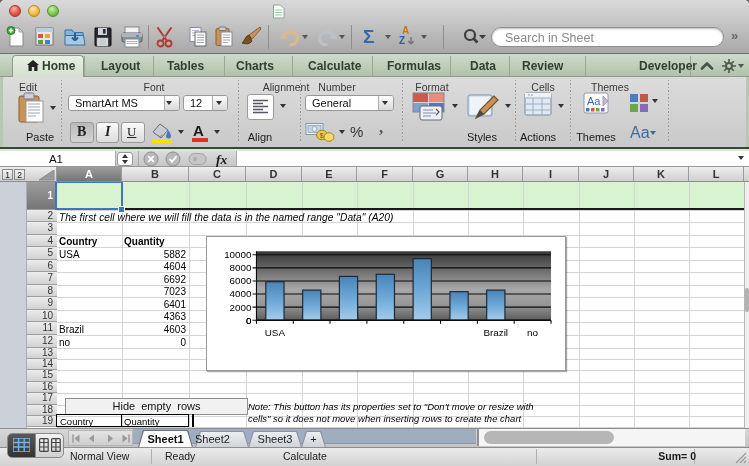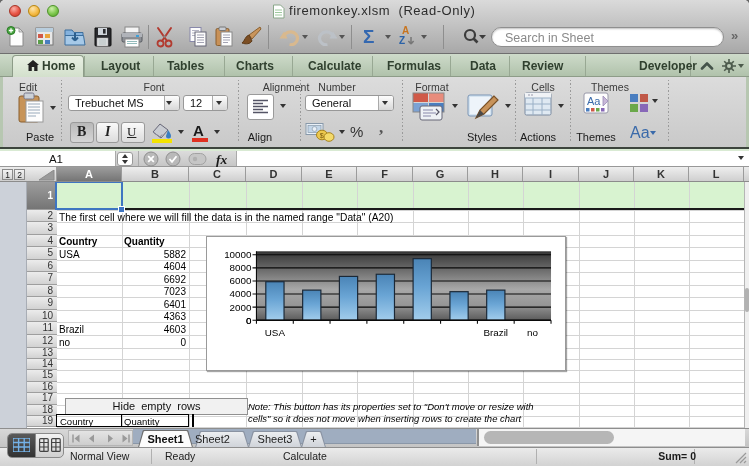--- a/index.html
+++ b/index.html
@@ -23,21 +23,20 @@
 </style></head><body>
 <div id="app">
 <div class="abs" style="left:0;top:0;width:749px;height:54px;background:linear-gradient(#dadada,#a8a8a8);border-bottom:1px solid #6f6f6f;"></div>
 <div class="tl" style="left:9px;background:radial-gradient(circle at 38% 28%,#f9b0a8,#e85546 55%,#c03728);border:1px solid #a63325;"></div>
 <div class="tl" style="left:28px;background:radial-gradient(circle at 38% 28%,#fce4ae,#f5bb46 55%,#d6951f);border:1px solid #b8860f;"></div>
 <div class="tl" style="left:47px;background:radial-gradient(circle at 38% 28%,#cdefa9,#7dc74e 55%,#4f9c26);border:1px solid #4d9229;"></div>
 <svg class="abs" style="left:272px;top:4px;" width="13" height="15" viewBox="0 0 13 15">
 <path d="M1.5 1h7l3.5 3.5V14h-10.5z" fill="#fff" stroke="#8aa88a" stroke-width="1"></path>
 <path d="M3 6h7M3 8.5h7M3 11h7" stroke="#9ec89e" stroke-width="1"></path>
     </svg>
-<div class="abs" style="left:289px;top:3px;width:240px;font-size:13px;letter-spacing:.55px;color:#2d2d2d;">firemonkey.xlsm&nbsp; (Read-Only)</div>
 <svg class="abs" style="left:6px;top:26px;" width="20" height="22" viewBox="0 0 20 22">
       <path d="M4 2h9l4 4v14H4z" fill="#fdfdfd" stroke="#888"></path>
       <path d="M13 2l4 4h-4z" fill="#ddd" stroke="#888" stroke-width=".7"></path>
       <circle cx="5" cy="4.5" r="4" fill="#47a33f" stroke="#2c7c28"></circle>
       <path d="M5 2.3v4.4M2.8 4.5h4.4" stroke="#fff" stroke-width="1.3"></path>
     </svg>
 <svg class="abs" style="left:35px;top:27px;" width="20" height="20" viewBox="0 0 20 20">
       <rect x="1" y="1" width="17" height="17" fill="#e8e8e8" stroke="#777"></rect>
       <rect x="1" y="1" width="17" height="4" fill="#b9cede"></rect>
       <rect x="3" y="7" width="5" height="4" fill="#d05848"></rect>
@@ -169,21 +168,21 @@
 <div class="glabel" style="left:565px;width:90px;">Themes</div>
 <svg class="abs" style="left:16px;top:92px;" width="30" height="32" viewBox="0 0 30 32">
       <rect x="3" y="4" width="20" height="26" rx="2" fill="#c79459" stroke="#8a5f2e"></rect>
       <rect x="8" y="1" width="10" height="6" rx="1.5" fill="#ccd1d7" stroke="#778"></rect>
       <rect x="10" y="9" width="17" height="21" fill="#fdfdfd" stroke="#999"></rect>
       <path d="M12 12h12M12 15h12M12 18h12M12 21h12M12 24h8" stroke="#9ab" stroke-width="1"></path>
     </svg>
 <div class="dar" style="left:50px;top:106px;"></div>
 <div class="blabel" style="left:10px;top:131px;width:60px;">Paste</div>
 <div class="combo" style="left:68px;top:95px;width:112px;height:16px;">
-      <span style="position:absolute;left:6px;top:1px;">Trebuchet MS</span>
+      <span style="position:absolute;left:6px;top:1px;">SmartArt MS</span>
       <span class="cbtn"></span>
     </div>
 <div class="dar" style="left:166px;top:101px;"></div>
 <div class="combo" style="left:183px;top:95px;width:45px;height:16px;">
       <span style="position:absolute;left:6px;top:1px;">12</span>
       <span class="cbtn"></span>
     </div>
 <div class="dar" style="left:216px;top:101px;"></div>
 <div class="rbtn" style="left:70px;top:122px;width:24px;height:21px;background:linear-gradient(#b9b9b9,#d5d5d5);"></div>
 <div class="abs" style="left:77px;top:124px;font-size:14px;font-weight:bold;color:#222;font-family:'Liberation Serif',serif;">B</div>
@@ -365,21 +364,21 @@
 <div class="rowh" style="left:27px;width:30px;top:188.35px;height:11.400000000000006px;line-height:10.400000000000006px;">15</div>
 <div class="rowh" style="left:27px;width:30px;top:199.75px;height:11.400000000000006px;line-height:10.400000000000006px;">16</div>
 <div class="rowh" style="left:27px;width:30px;top:211.15px;height:11.400000000000006px;line-height:10.400000000000006px;">17</div>
 <div class="rowh" style="left:27px;width:30px;top:222.55px;height:11.399999999999977px;line-height:10.399999999999977px;">18</div>
 <div class="rowh" style="left:27px;width:30px;top:233.95px;height:11.400000000000006px;line-height:10.400000000000006px;">19</div>
 <div class="abs" style="left:57px;top:25.8px;width:687px;height:2px;background:#1a1a1a;"></div>
 <div class="abs" style="left:744px;top:0;width:5px;height:246px;background:#efefef;border-left:1px solid #b5b5b5;"></div>
 <div class="abs" style="left:744.5px;top:106px;width:4.5px;height:24px;background:#b2b2b2;border-radius:2.5px;"></div>
 <div class="abs" style="left:55px;top:-1px;width:68px;height:28.5px;border:2px solid #3e75c1;"></div>
 <div class="abs" style="left:118px;top:23.5px;width:7px;height:7px;background:#3e75c1;border:1px solid #fff;"></div>
-<div class="ct" style="left:59px;top:30px;font-size:10.2px;letter-spacing:.05px;">The first cell where we will fill the data is in the named range "Data" (A20)</div>
+<div class="ct" style="left:59px;top:30px;font-style:italic;font-size:10.2px;letter-spacing:.05px;">The first cell where we will fill the data is in the named range "Data" (A20)</div>
 <div class="ct" style="left:59px;top:54.2px;font-weight:bold;">Country</div>
 <div class="ct" style="left:124px;top:54.2px;font-weight:bold;">Quantity</div>
 <div class="ct" style="left:59px;top:66.65px;">USA</div>
 <div class="ct" style="left:122px;top:66.65px;width:64px;text-align:right;">5882</div>
 <div class="ct" style="left:122px;top:79.2px;width:64px;text-align:right;">4604</div>
 <div class="ct" style="left:122px;top:91.75px;width:64px;text-align:right;">6692</div>
 <div class="ct" style="left:122px;top:104.3px;width:64px;text-align:right;">7023</div>
 <div class="ct" style="left:122px;top:116.85px;width:64px;text-align:right;">6401</div>
 <div class="ct" style="left:122px;top:129.4px;width:64px;text-align:right;">4363</div>
 <div class="ct" style="left:59px;top:141.95px;">Brazil</div>

